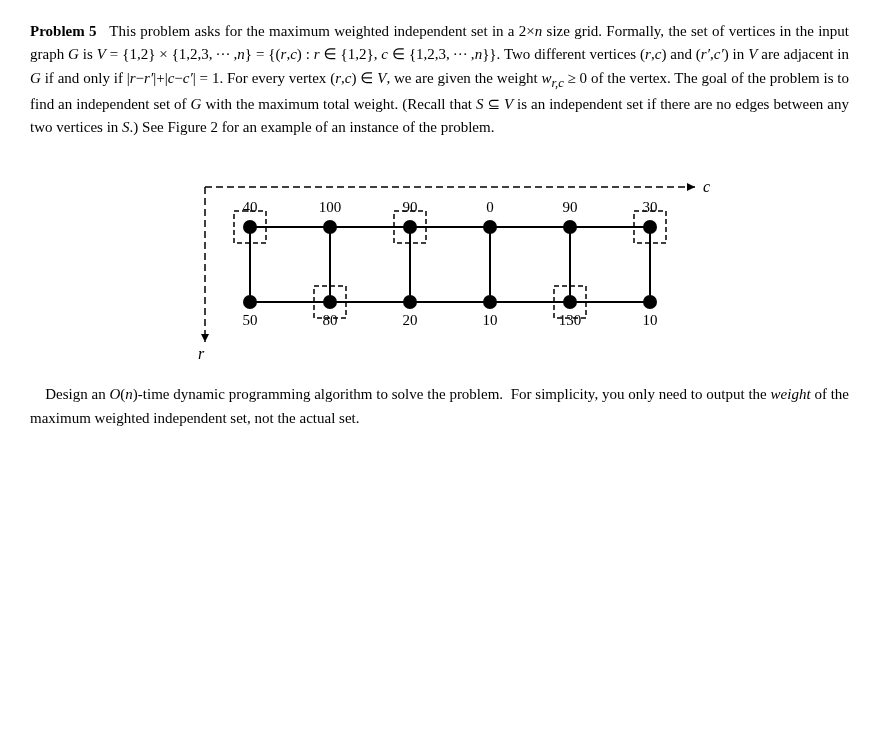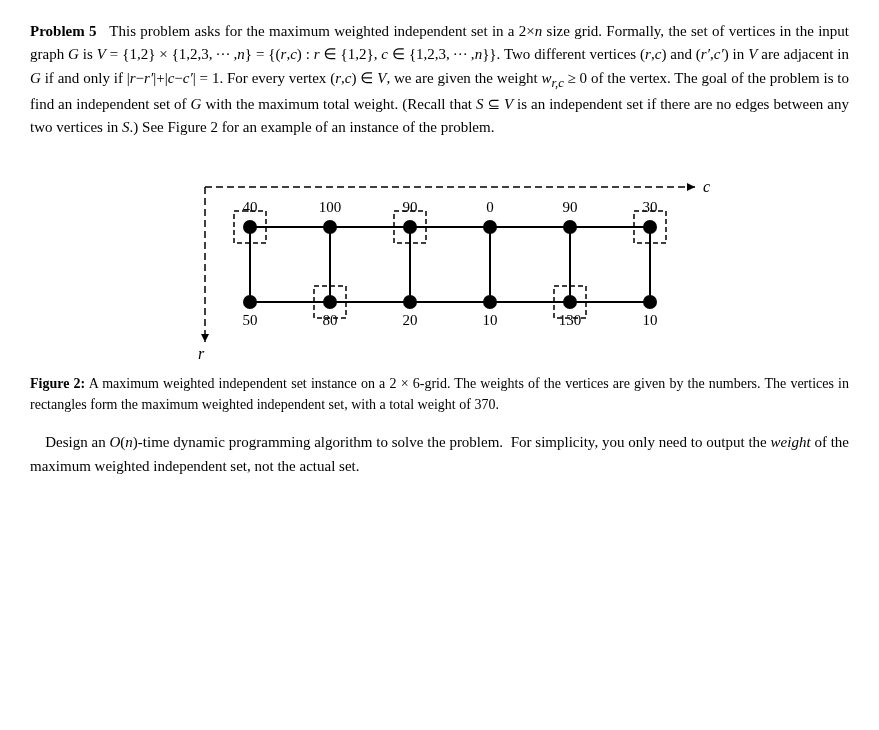--- a/index.html
+++ b/index.html
@@ -134,25 +134,19 @@
 
       <text x="100" y="168" text-anchor="middle" font-family="Georgia,serif" font-size="15" fill="#000">50</text>
       <text x="180" y="168" text-anchor="middle" font-family="Georgia,serif" font-size="15" fill="#000">80</text>
       <text x="260" y="168" text-anchor="middle" font-family="Georgia,serif" font-size="15" fill="#000">20</text>
       <text x="340" y="168" text-anchor="middle" font-family="Georgia,serif" font-size="15" fill="#000">10</text>
       <text x="420" y="168" text-anchor="middle" font-family="Georgia,serif" font-size="15" fill="#000">130</text>
       <text x="500" y="168" text-anchor="middle" font-family="Georgia,serif" font-size="15" fill="#000">10</text>
     </svg>
   </div>
 
-  <div class="figure-caption">
-    <span class="fig-label">Figure 2:</span>
-    A maximum weighted independent set instance on a 2 × 6-grid. The weights
-    of the vertices are given by the numbers. The vertices in rectangles form the maximum
-    weighted independent set, with a total weight of 370.
-  </div>
 </div>
 
 <div class="bottom-text">
   &nbsp;&nbsp;&nbsp;&nbsp;Design an <span class="math">O</span>(<span class="math">n</span>)-time dynamic programming algorithm to solve the problem.&nbsp; For
   simplicity, you only need to output the <span class="italic">weight</span> of the maximum weighted independent
   set, not the actual set.
 </div>
 
 </body></html>

